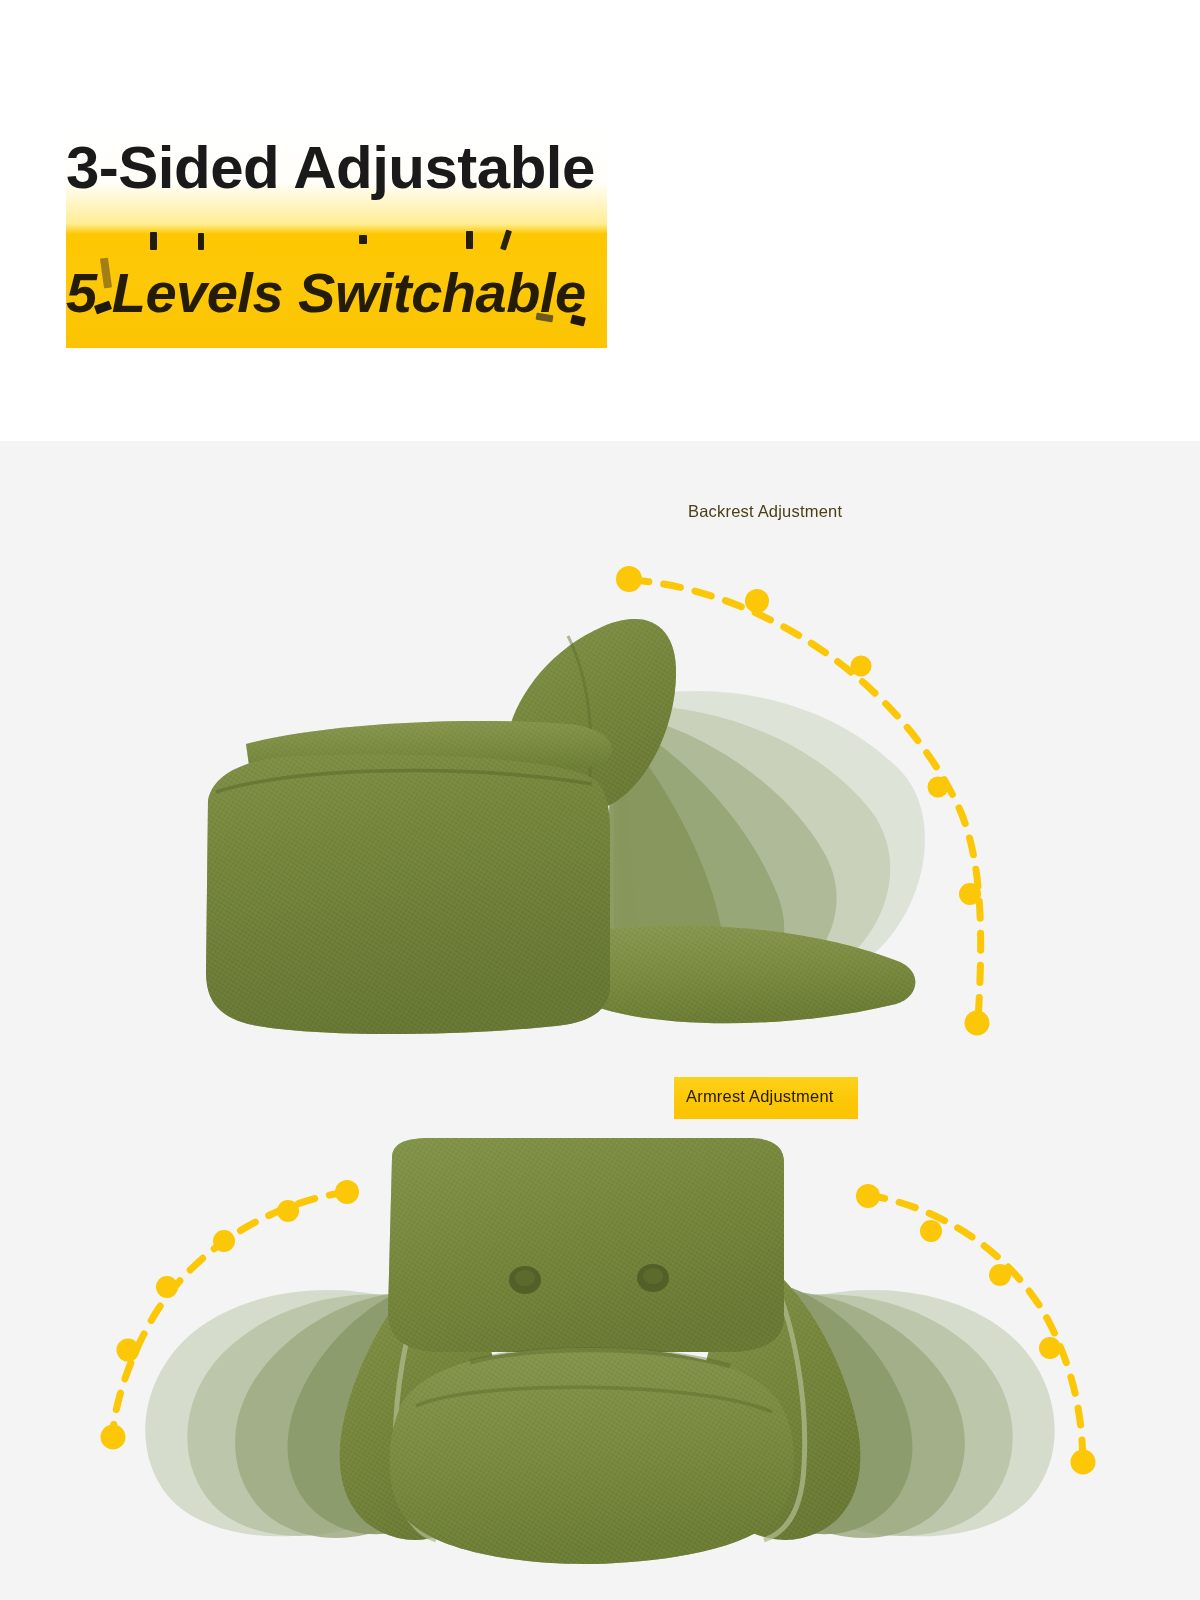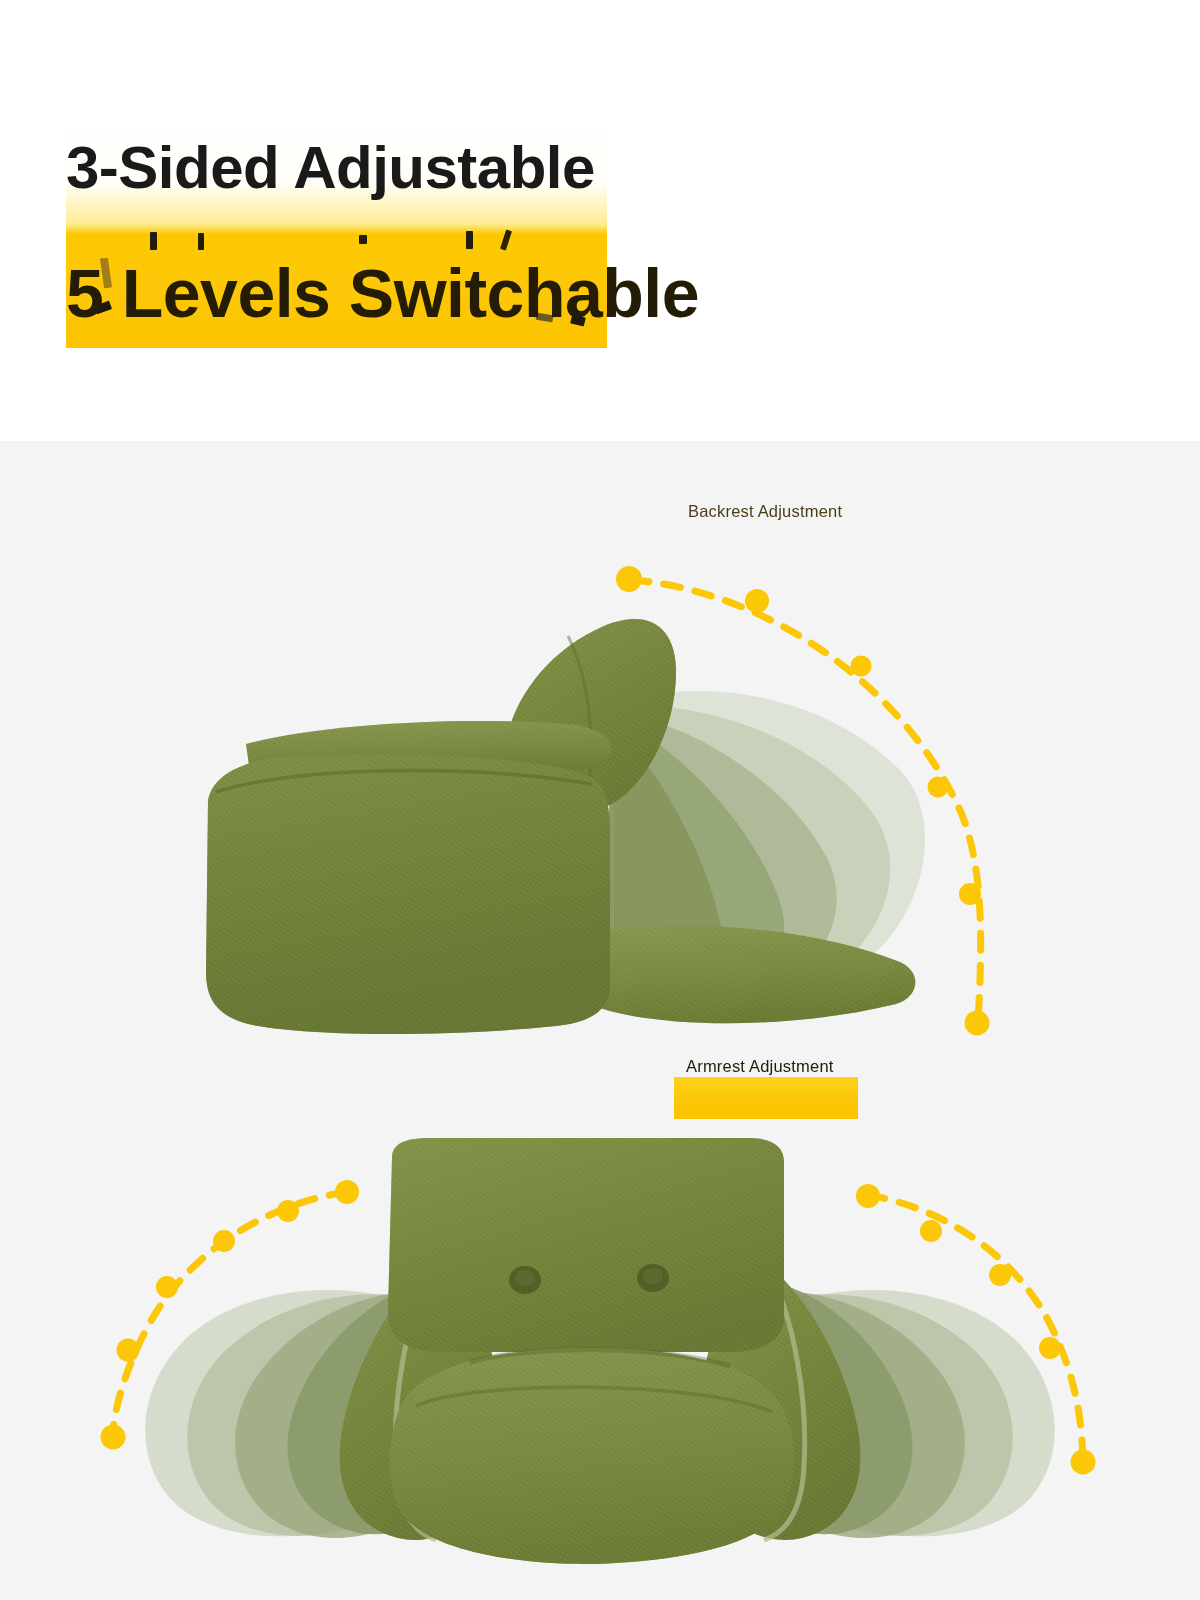--- a/index.html
+++ b/index.html
@@ -57,23 +57,24 @@
     letter-spacing: -0.5px;
   }
   .headline-line-1 {
     top: 133px;
     font-size: 60px;
     line-height: 70px;
     color: #1a1a1a;
   }
   .headline-line-2 {
     top: 258px;
-    font-size: 68px;
+    font-size: 56px;
     line-height: 70px;
     color: #241c04;
+    font-style: italic;
   }
 
   
   .panel {
     position: absolute;
     left: 0;
     top: 441px;
     width: 1200px;
     height: 1159px;
     background: #f4f4f4;
@@ -95,21 +96,21 @@
   .label-armrest-box {
     position: absolute;
     left: 674px;
     top: 1077px;
     width: 184px;
     height: 42px;
     background: linear-gradient(180deg,#fdd21c 0%, #fcc707 55%, #fcc300 100%);
   }
   .label-armrest {
     left: 686px;
-    top: 1057px;
+    top: 1087px;
     color: #231c05;
   }
 
   
   .arc-svg {
     position: absolute;
     left: 0; top: 0;
     width: 1200px;
     height: 1600px;
     pointer-events: none;

